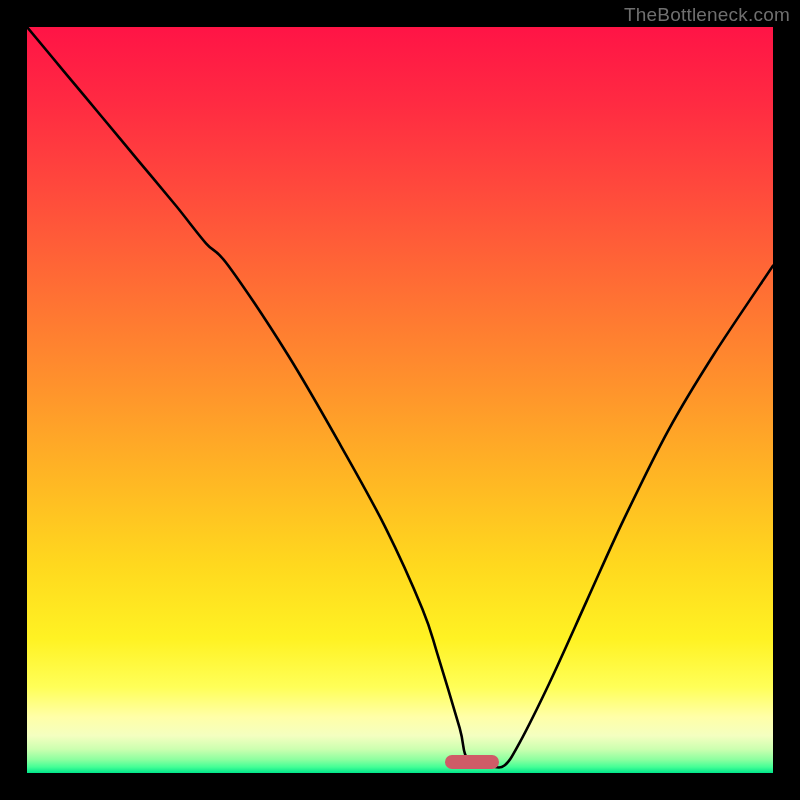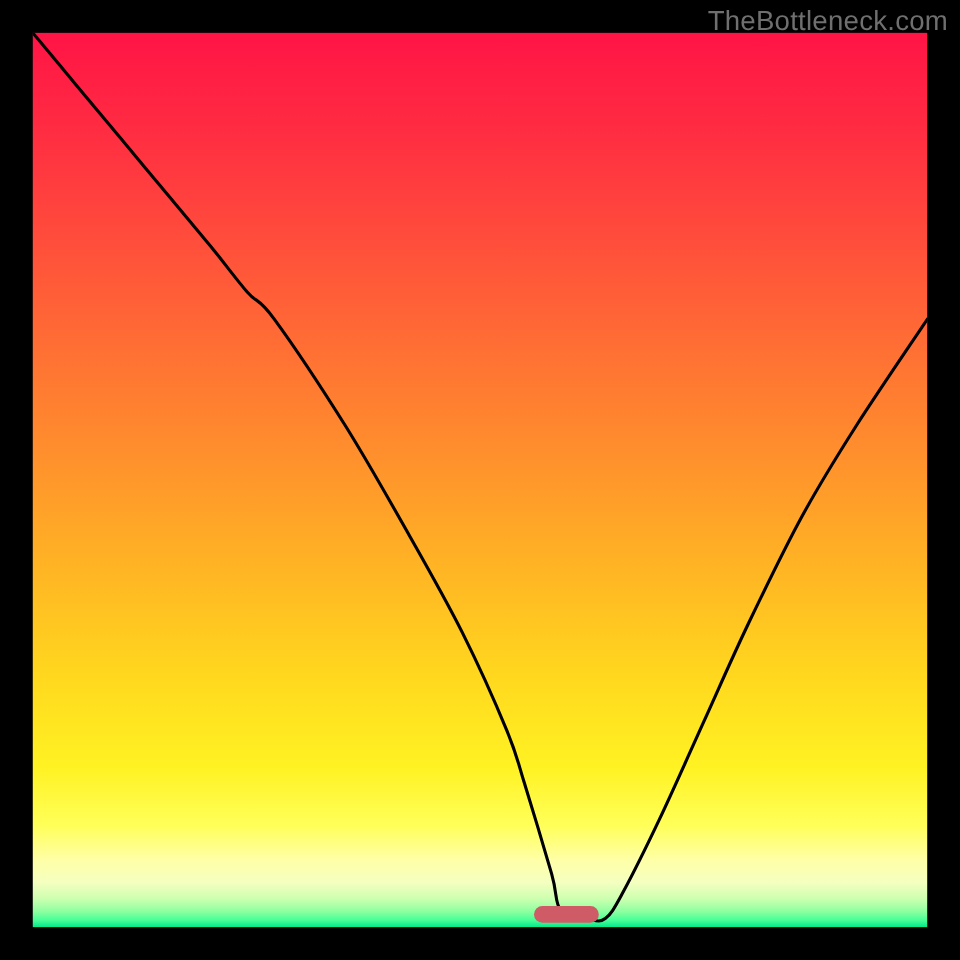--- a/index.html
+++ b/index.html
@@ -32,21 +32,21 @@
     left: 0;
     top: 0;
     width: 100%;
     height: 100%;
   }
   .watermark {
     position: absolute;
     top: 4px;
     right: 10px;
     color: #6f6f6f;
-    font-size: 23px;
+    font-size: 19px;
     font-weight: 500;
     letter-spacing: 0.2px;
   }
   .marker {
     position: absolute;
     background: #cf5b67;
     border-radius: 999px;
     height: 14px;
   }
   svg.curve {

